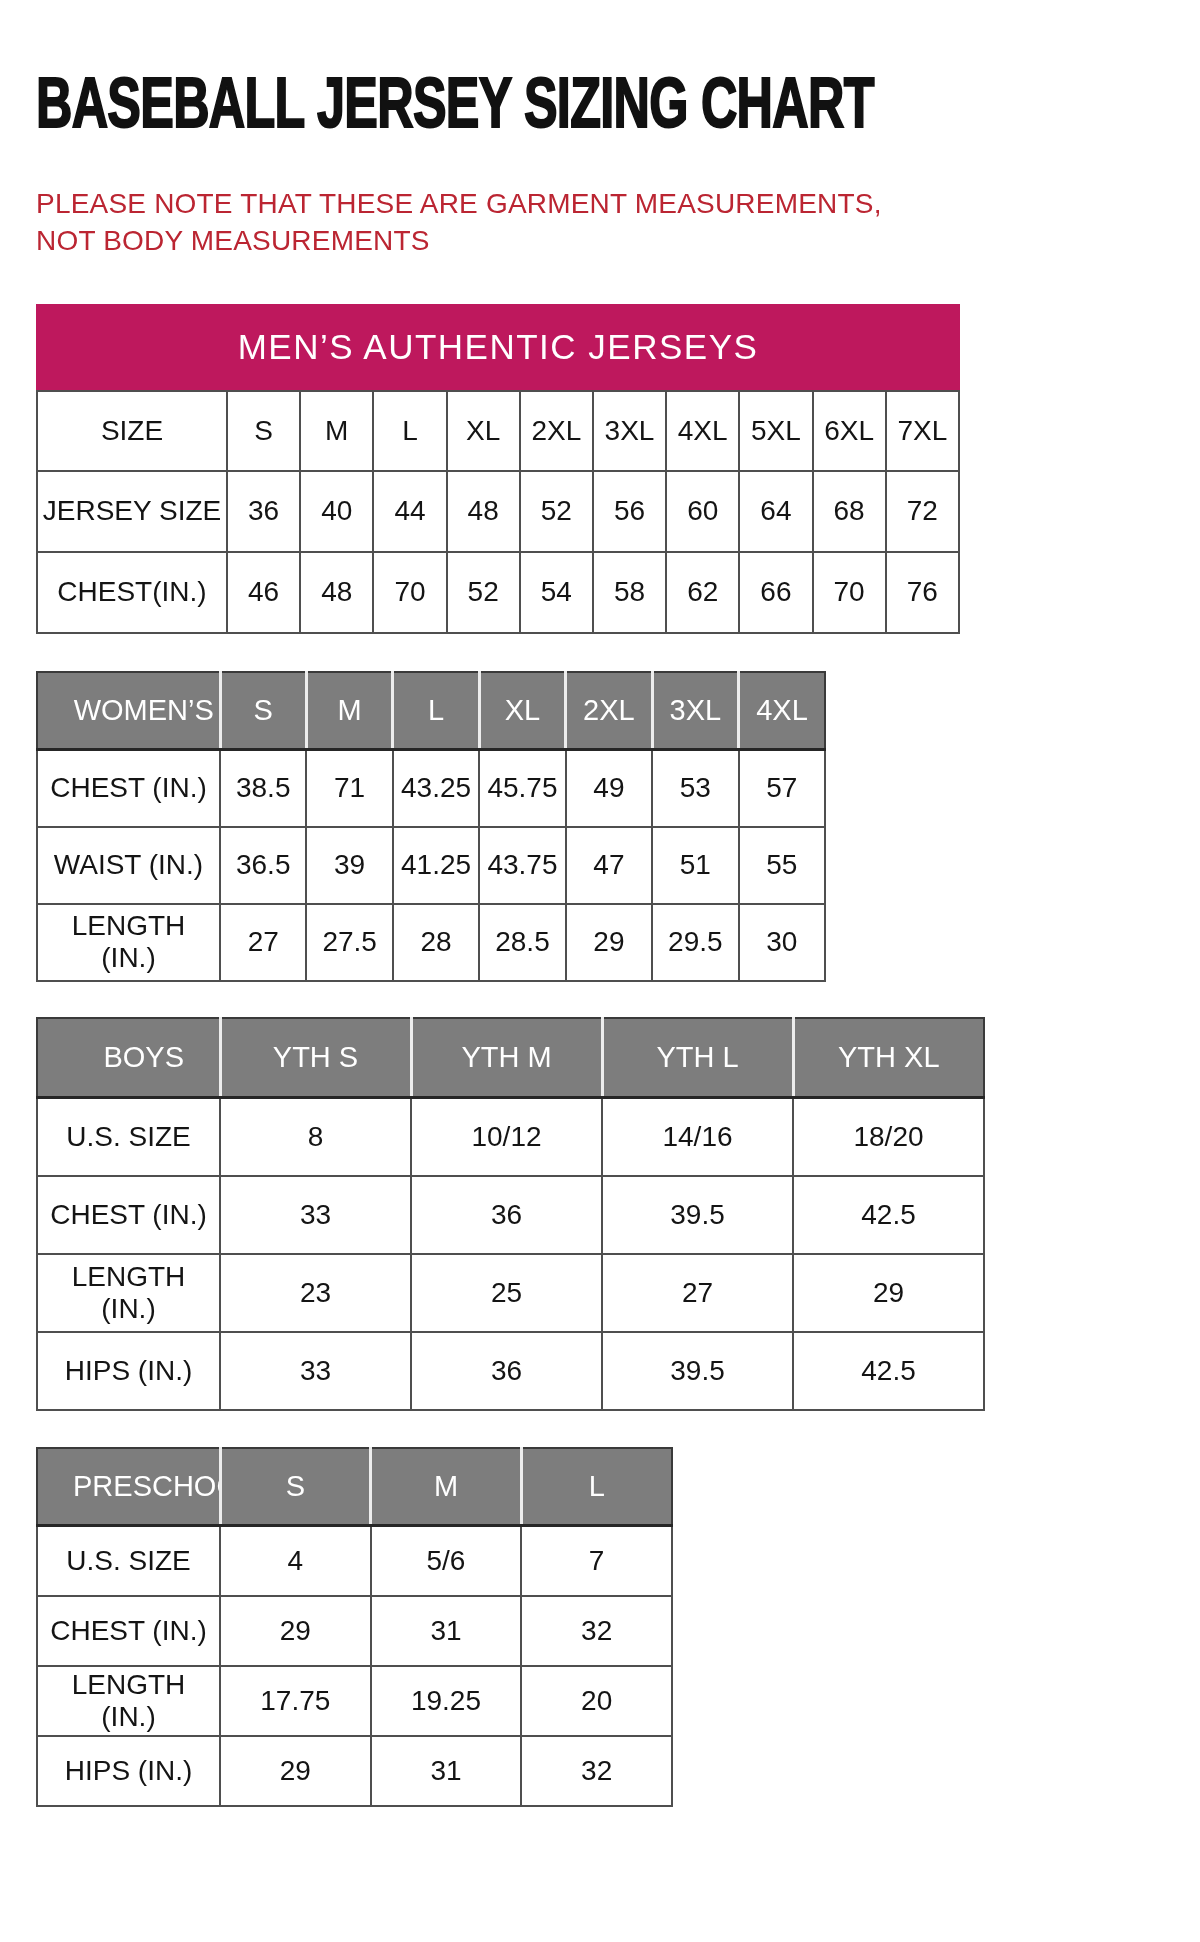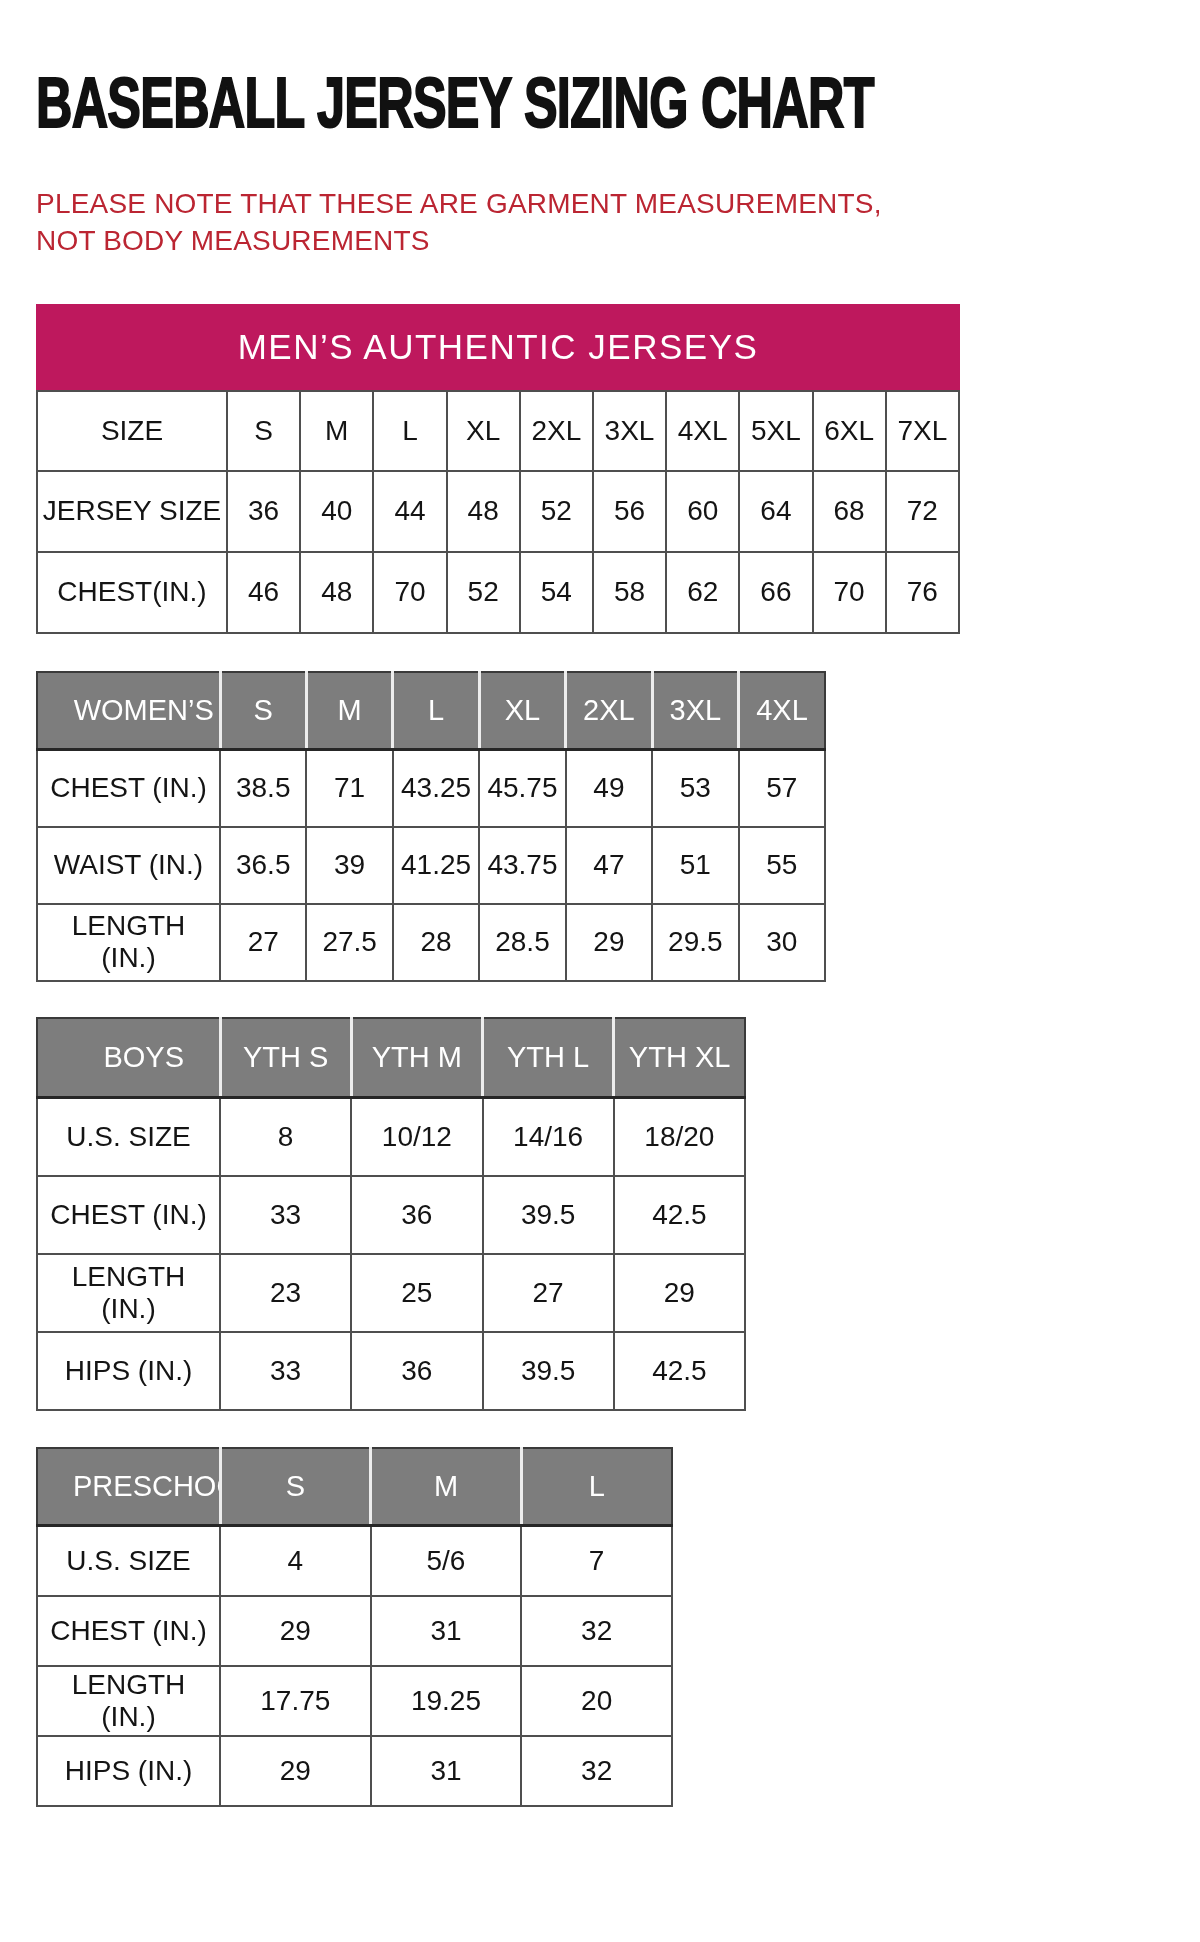--- a/index.html
+++ b/index.html
@@ -93,21 +93,21 @@
   table.men { width: 924px; }
   .men thead tr  { height: 80px; }
   .men tbody tr  { height: 81px; padding-left: 21px; }
   .men thead th:first-child { width: 190px; }
 
   table.women { width: 790px; }
   .women thead tr { height: 78px; }
   .women tbody tr { height: 77px; }
   .women thead th:first-child { width: 183px; }
 
-  table.boys { width: 710px; }
+  table.boys { width: 949px; }
   .boys thead tr { height: 80px; }
   .boys tbody tr { height: 78px; }
   .boys thead th:first-child { width: 183px; }
 
   table.preschool { width: 637px; }
   .preschool thead tr { height: 78px; border-radius: 17px; }
   .preschool tbody tr { height: 70px; }
   .preschool thead th:first-child { width: 183px; }
 </style>
 </head>

